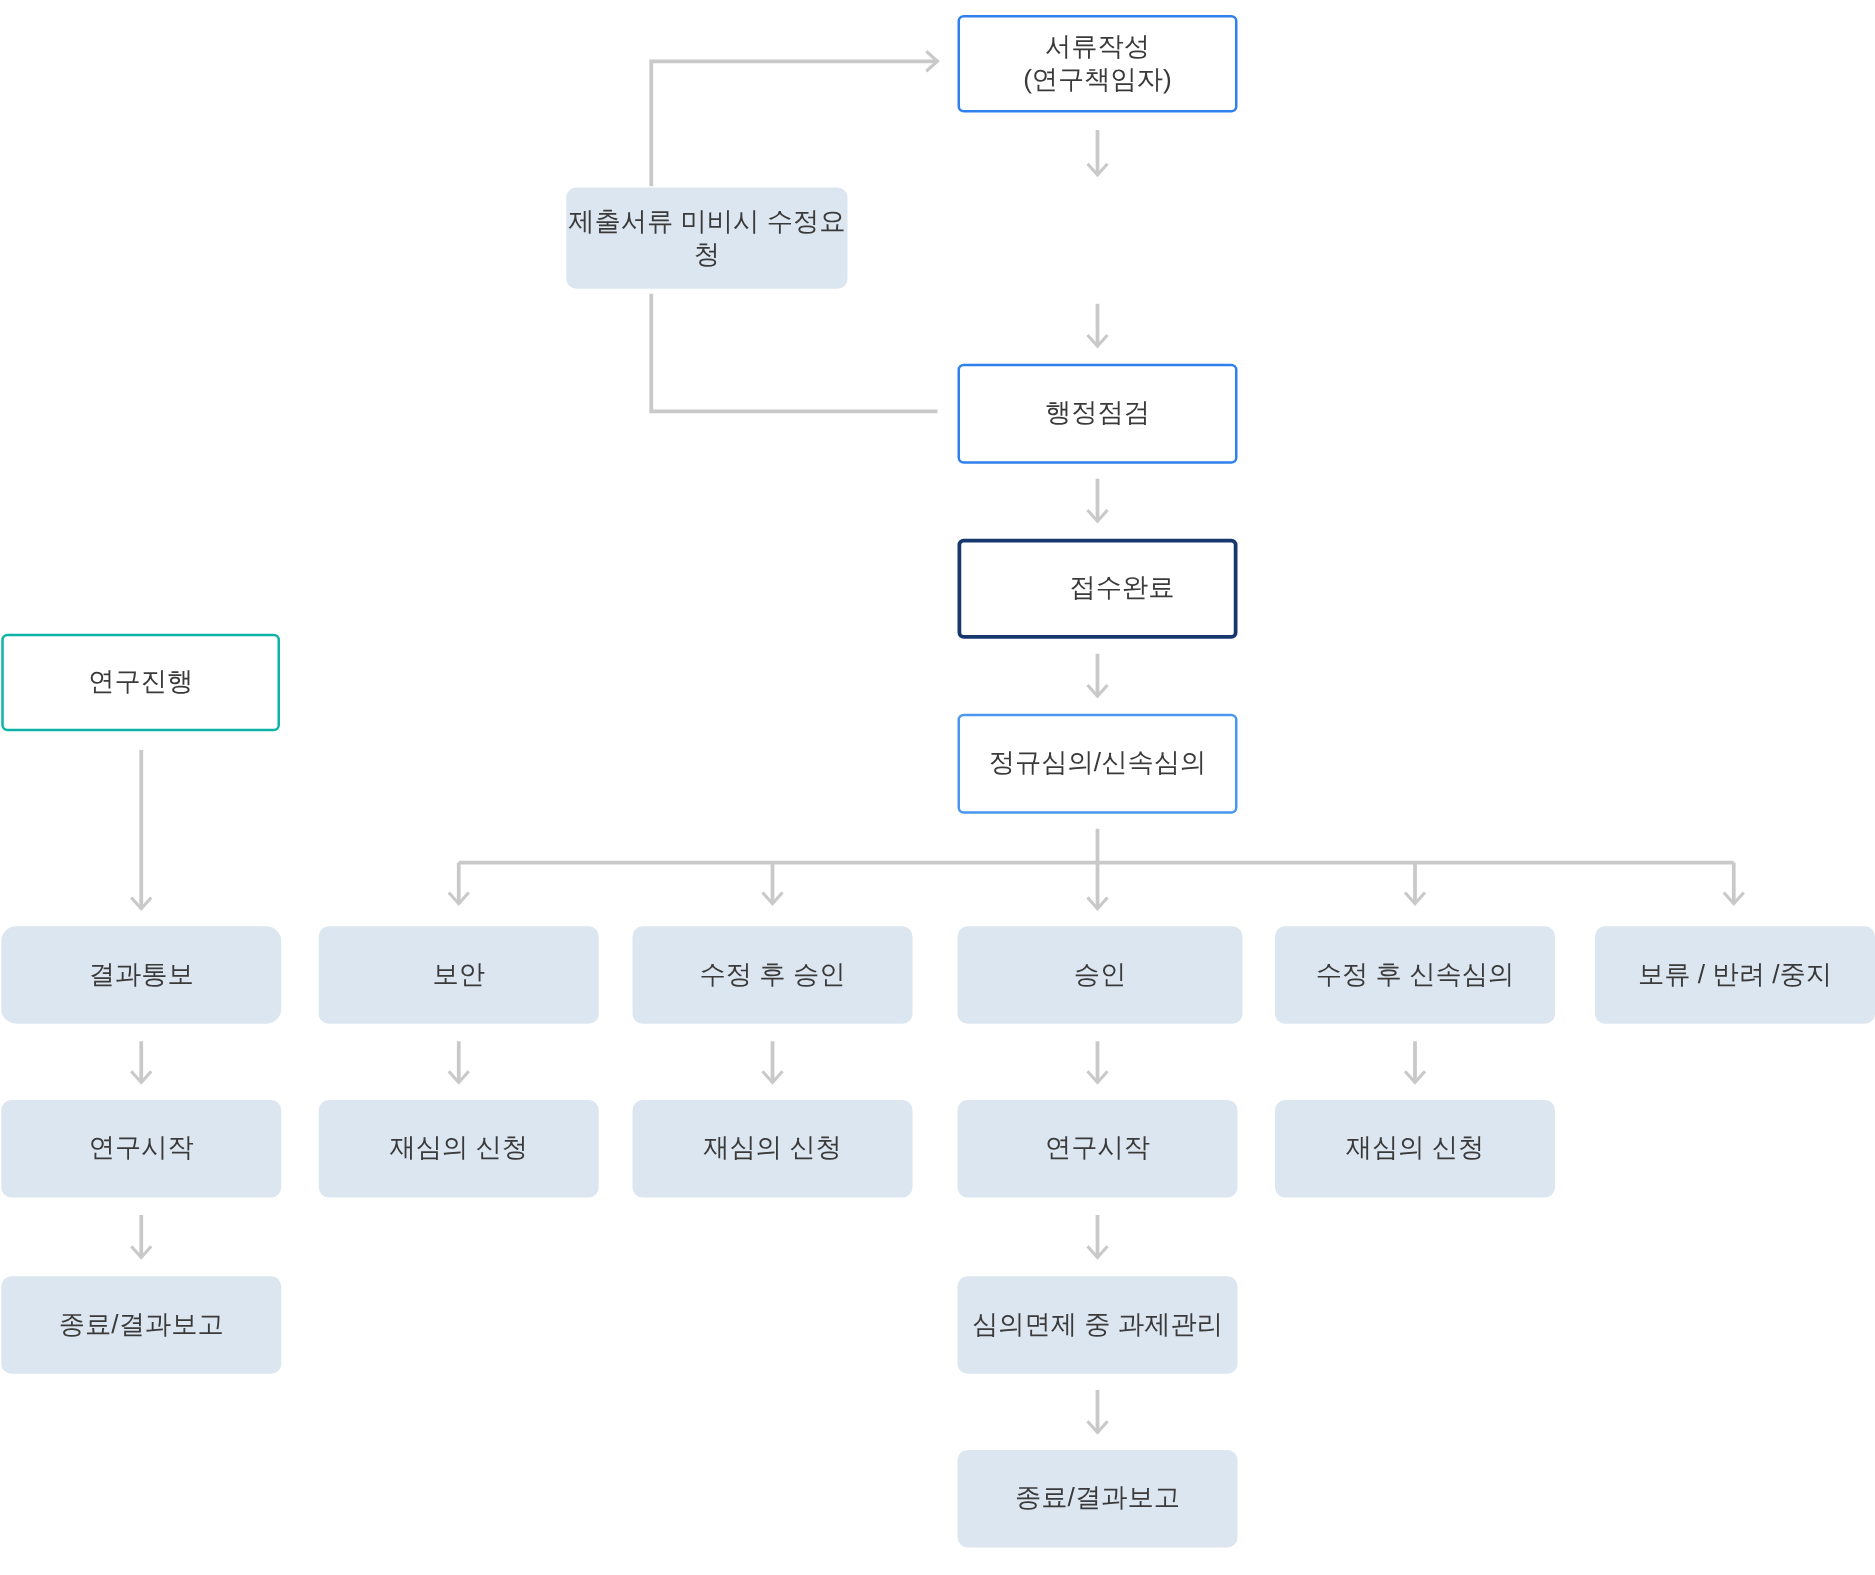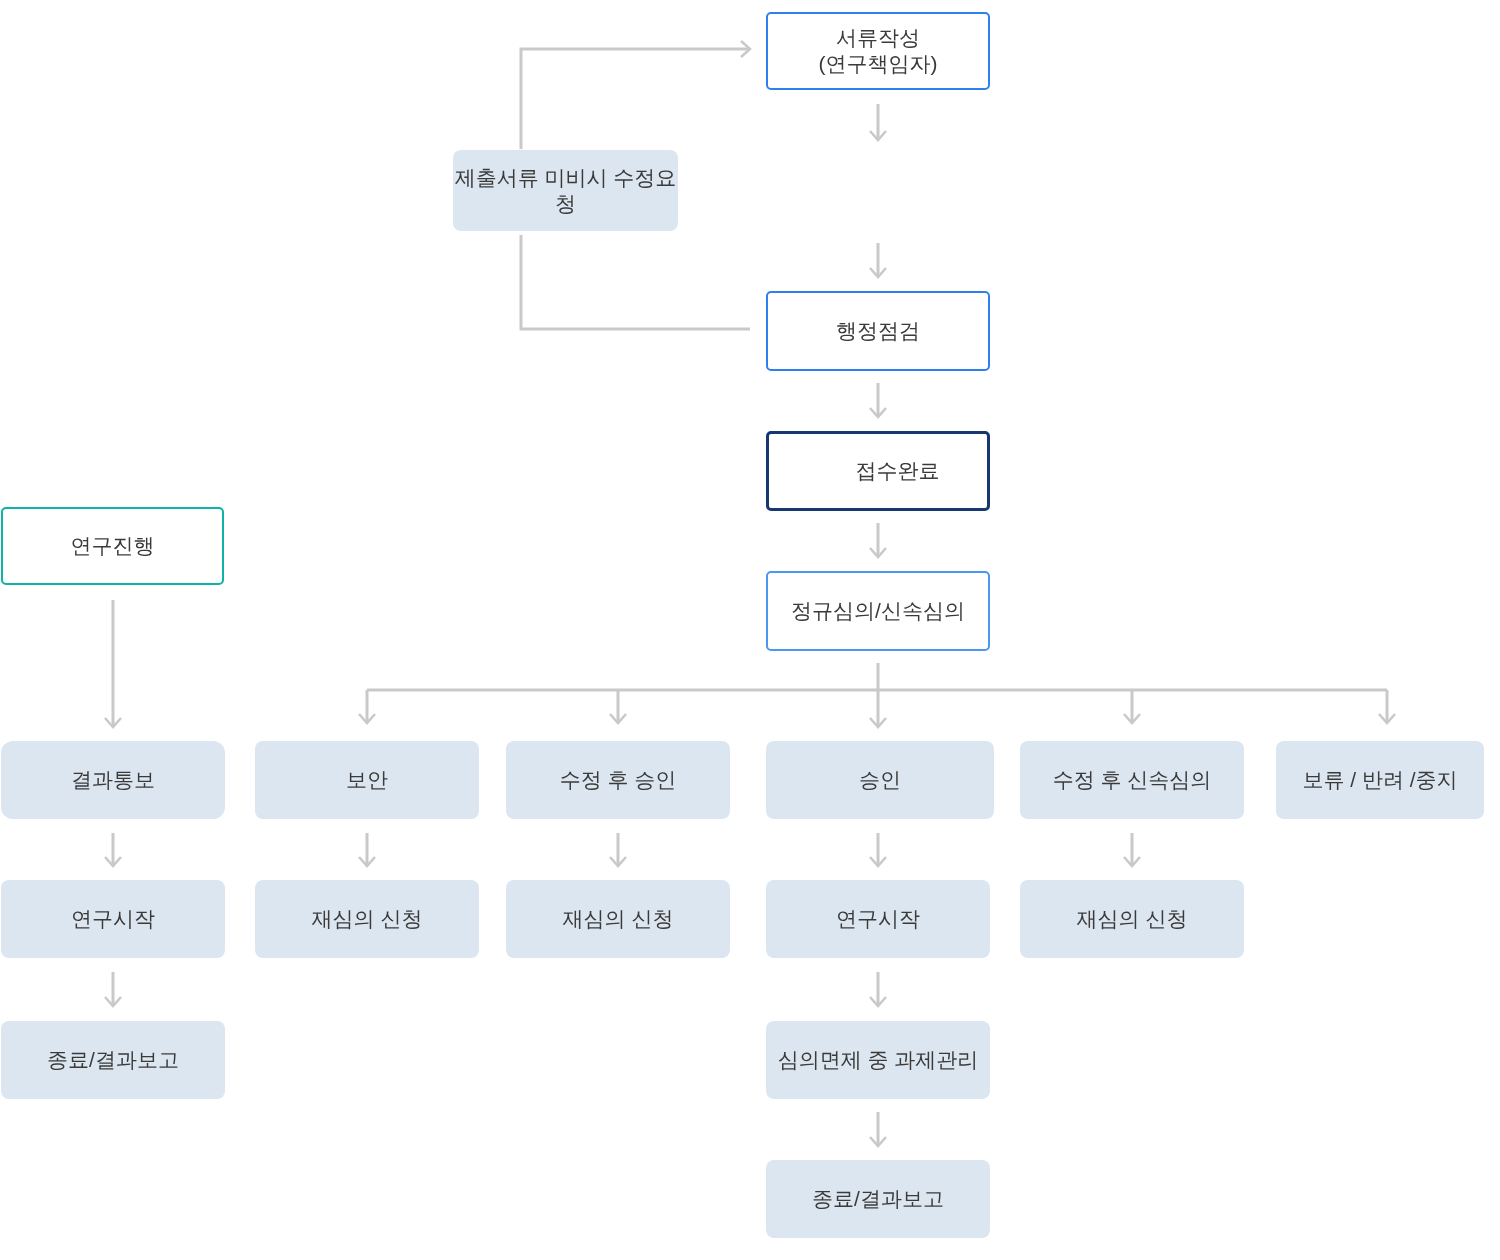--- a/index.html
+++ b/index.html
@@ -104,21 +104,21 @@
 
   <div class="node filled" style="left:408px;top:150px;width:225px;height:81px;margin-left:45px;">제출서류 미비시 수정요청</div>
 
   <div class="node outline-teal" style="left:1px;top:507px;width:223px;height:78px;">연구진행</div>
 
   <div class="node filled" style="left:1px;top:741px;width:224px;height:78px;border-radius:12px;">결과통보</div>
   <div class="node filled" style="left:255px;top:741px;width:224px;height:78px;">보안</div>
   <div class="node filled" style="left:506px;top:741px;width:224px;height:78px;">수정 후 승인</div>
   <div class="node filled" style="left:766px;top:741px;width:228px;height:78px;">승인</div>
   <div class="node filled" style="left:1020px;top:741px;width:224px;height:78px;">수정 후 신속심의</div>
-  <div class="node filled" style="left:1276px;top:741px;width:208px;height:78px;">보류 / 반려 /중지</div>
+  <div class="node filled" style="left:1276px;top:741px;width:224px;height:78px;">보류 / 반려 /중지</div>
 
   <div class="node filled" style="left:1px;top:880px;width:224px;height:78px;">연구시작</div>
   <div class="node filled" style="left:255px;top:880px;width:224px;height:78px;">재심의 신청</div>
   <div class="node filled" style="left:506px;top:880px;width:224px;height:78px;">재심의 신청</div>
   <div class="node filled" style="left:766px;top:880px;width:224px;height:78px;">연구시작</div>
   <div class="node filled" style="left:1020px;top:880px;width:224px;height:78px;">재심의 신청</div>
 
   <div class="node filled" style="left:1px;top:1021px;width:224px;height:78px;">종료/결과보고</div>
   <div class="node filled" style="left:766px;top:1021px;width:224px;height:78px;">심의면제 중 과제관리</div>
 

